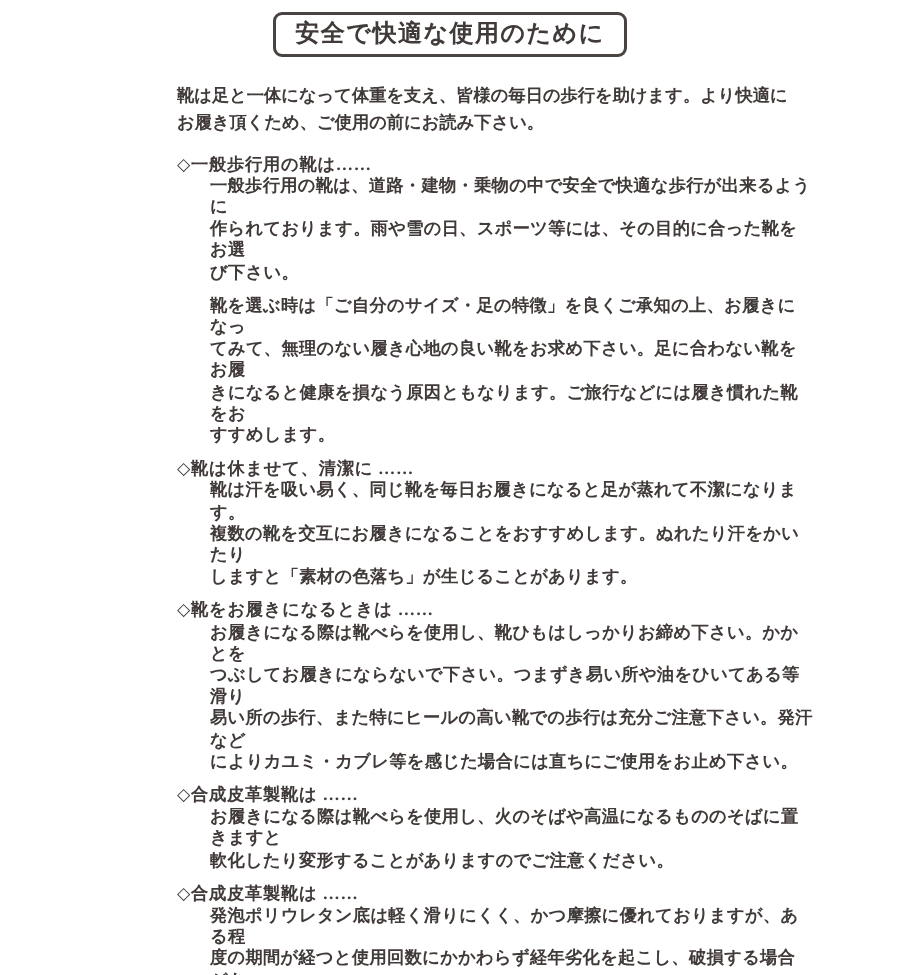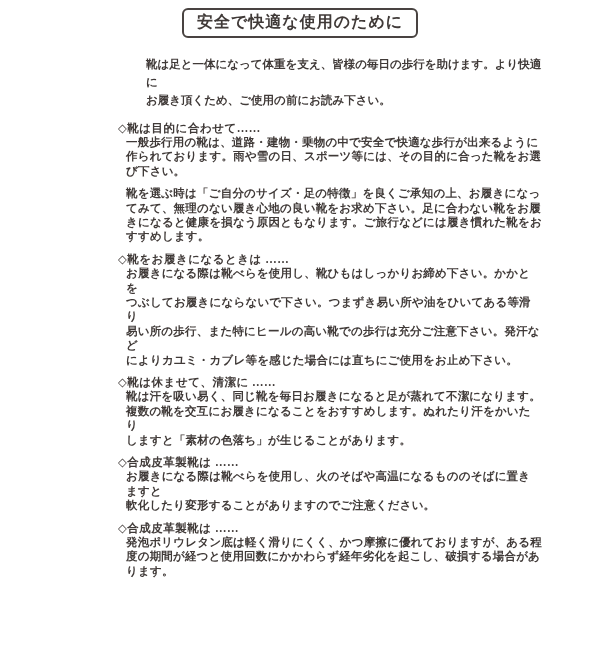--- a/index.html
+++ b/index.html
@@ -26,32 +26,31 @@
     font-size:16px;
     letter-spacing:1px;
   }
   .content{
     margin:17px 58px 0 118px;
   }
   .intro{
     font-size:11.5px;
     line-height:18px;
     white-space:pre-line;
-    margin-left:28px;
   }
   .section{
     margin-top:8px;
   }
   .section-heading{
     font-size:11.5px;
     line-height:14.4px;
     letter-spacing:0.5px;
   }
   .section-body{
-    margin-left:8px;
+    margin-left:22px;
     font-size:11.5px;
     line-height:14.4px;
     white-space:pre-line;
     letter-spacing:0.2px;
   }
 </style>
 </head>
 <body>
 
 <div class="doc">
@@ -59,46 +58,46 @@
   <div class="title-row">
     <span class="title-box">安全で快適な使用のために</span>
   </div>
 
   <div class="content">
 
     <p class="intro">靴は足と一体になって体重を支え、皆様の毎日の歩行を助けます。より快適に
 お履き頂くため、ご使用の前にお読み下さい。</p>
 
     <div class="section">
-      <div class="section-heading">◇靴は目的に合わせて……</div>
+      <div class="section-heading">◇一般歩行用の靴は……</div>
       <div class="section-body">一般歩行用の靴は、道路・建物・乗物の中で安全で快適な歩行が出来るように
 作られております。雨や雪の日、スポーツ等には、その目的に合った靴をお選
 び下さい。</div>
     </div>
 
     <div class="section">
       <div class="section-body">靴を選ぶ時は「ご自分のサイズ・足の特徴」を良くご承知の上、お履きになっ
 てみて、無理のない履き心地の良い靴をお求め下さい。足に合わない靴をお履
 きになると健康を損なう原因ともなります。ご旅行などには履き慣れた靴をお
 すすめします。</div>
     </div>
 
     <div class="section">
+      <div class="section-heading">◇靴は休ませて、清潔に ……</div>
+      <div class="section-body">靴は汗を吸い易く、同じ靴を毎日お履きになると足が蒸れて不潔になります。
+複数の靴を交互にお履きになることをおすすめします。ぬれたり汗をかいたり
+しますと「素材の色落ち」が生じることがあります。</div>
+    </div>
+
+    <div class="section">
       <div class="section-heading">◇靴をお履きになるときは ……</div>
       <div class="section-body">お履きになる際は靴べらを使用し、靴ひもはしっかりお締め下さい。かかとを
 つぶしてお履きにならないで下さい。つまずき易い所や油をひいてある等滑り
 易い所の歩行、また特にヒールの高い靴での歩行は充分ご注意下さい。発汗など
 によりカユミ・カブレ等を感じた場合には直ちにご使用をお止め下さい。</div>
-    </div>
-
-    <div class="section">
-      <div class="section-heading">◇靴は休ませて、清潔に ……</div>
-      <div class="section-body">靴は汗を吸い易く、同じ靴を毎日お履きになると足が蒸れて不潔になります。
-複数の靴を交互にお履きになることをおすすめします。ぬれたり汗をかいたり
-しますと「素材の色落ち」が生じることがあります。</div>
     </div>
 
     <div class="section">
       <div class="section-heading">◇合成皮革製靴は ……</div>
       <div class="section-body">お履きになる際は靴べらを使用し、火のそばや高温になるもののそばに置きますと
 軟化したり変形することがありますのでご注意ください。</div>
     </div>
 
     <div class="section">
       <div class="section-heading">◇合成皮革製靴は ……</div>

